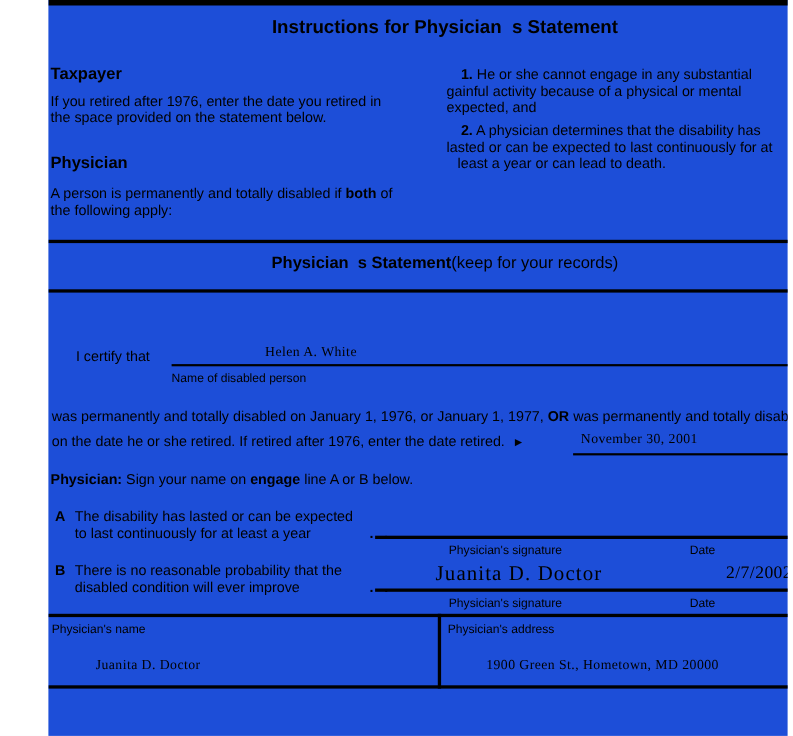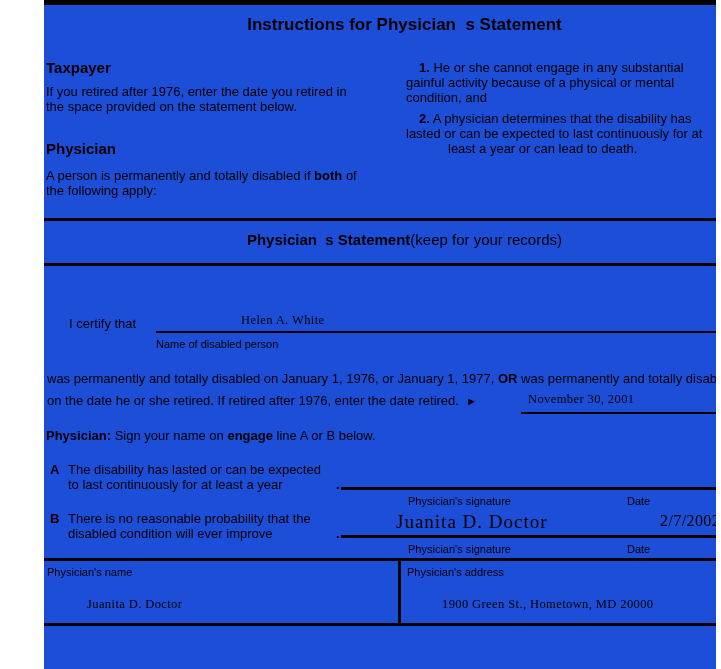--- a/index.html
+++ b/index.html
@@ -62,25 +62,25 @@
   <div class="abs h15" style="left:2px; top:60px;">Taxpayer</div>
   <div class="abs t13 nowrap" style="left:2px; top:85px;">If you retired after 1976, enter the date you retired in</div>
   <div class="abs t13 nowrap" style="left:2px; top:100px;">the space provided on the statement below.</div>
 
   <div class="abs h15" style="left:2px; top:141px;">Physician</div>
   <div class="abs t13 nowrap" style="left:2px; top:169px;"><span>A person is permanently and totally disabled if </span><span class="b">both</span><span> of</span></div>
   <div class="abs t13 nowrap" style="left:2px; top:184px;">the following apply:</div>
 
   <div class="abs t13 nowrap" style="left:375px; top:61px;"><span class="b">1.</span> <span>He or she cannot engage in any substantial</span></div>
   <div class="abs t13 nowrap" style="left:362px; top:76px;">gainful activity because of a physical or mental</div>
-  <div class="abs t13 nowrap" style="left:362px; top:91px;">condition, and</div>
+  <div class="abs t13 nowrap" style="left:362px; top:91px;">expected, and</div>
 
   <div class="abs t13 nowrap" style="left:375px; top:112px;"><span class="b">2.</span> <span>A physician determines that the disability has</span></div>
   <div class="abs t13 nowrap" style="left:362px; top:127px;">lasted or can be expected to last continuously for at</div>
-  <div class="abs t13 nowrap" style="left:380px; top:142px;padding-left:24px;">least a year or can lead to death.</div>
+  <div class="abs t13 nowrap" style="left:348px; top:142px;padding-left:24px;">least a year or can lead to death.</div>
 
   <div class="rule" style="left:0; top:218px; width:721px; height:3px;"></div>
   <div class="stmt-header"><span class="b pre">Physician  s Statement</span><span>(keep for your records)</span></div>
   <div class="rule" style="left:0; top:263px; width:721px; height:3px;"></div>
 
   <div class="abs t13 nowrap" style="left:25px; top:317px;">I certify that</div>
   <div class="abs hand" style="left:197px; top:313px;">Helen A. White</div>
   <div class="rule" style="left:112px; top:331px; width:606px; height:2px;"></div>
   <div class="abs t11 center" style="left:112px; top:338px; width:606px;">Name of disabled person</div>
 

